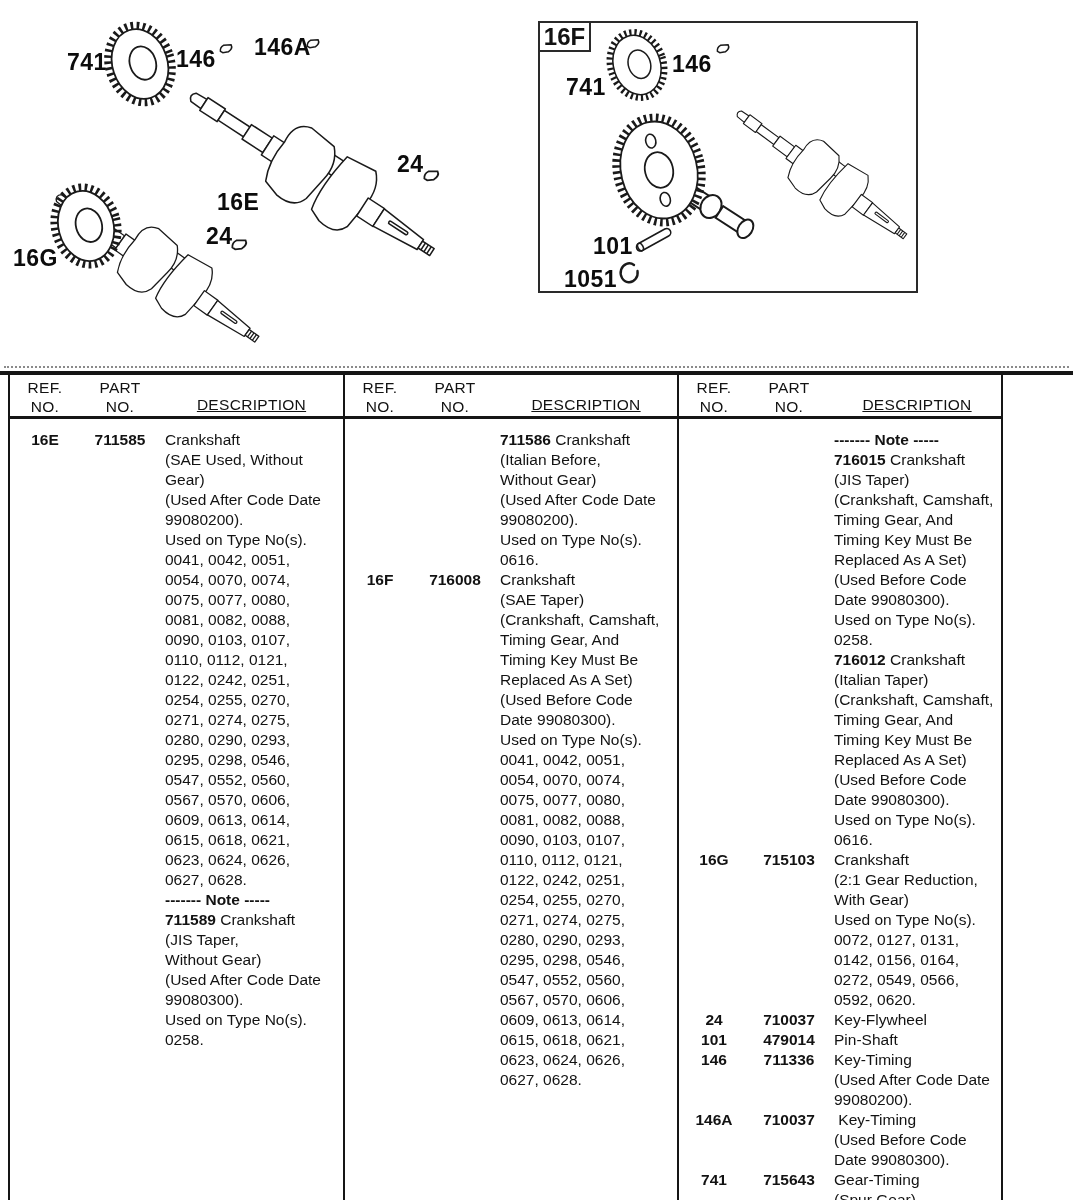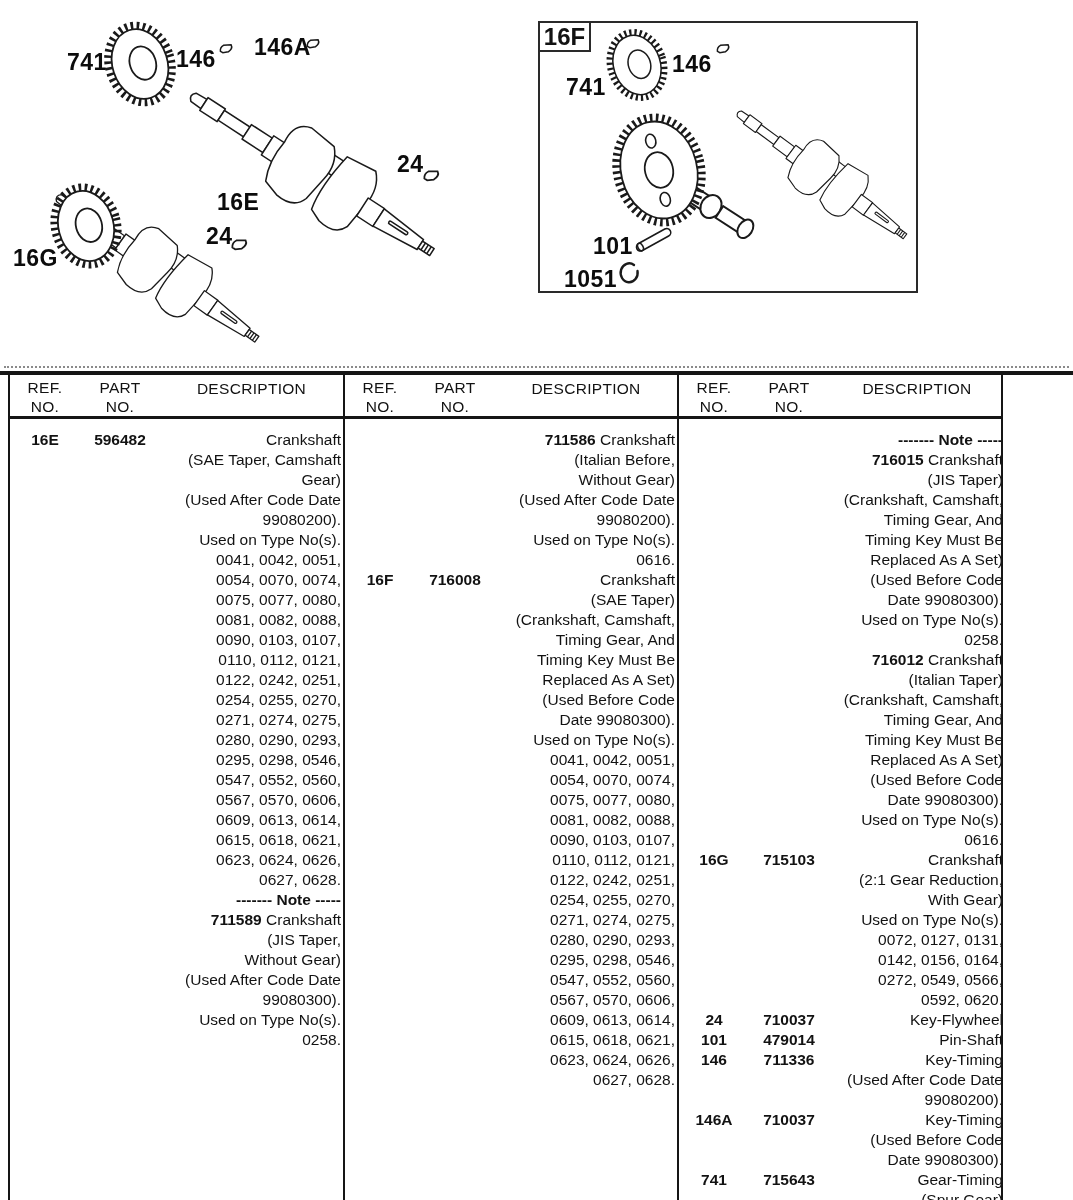--- a/index.html
+++ b/index.html
@@ -16,28 +16,28 @@
   .rule-dotted { position:absolute; left:4px; top:366px; width:1065px; border-top:2px dotted #8a8a8a; }
   .rule-thick  { position:absolute; left:0; top:371px; width:1073px; height:4px; background:#151515; }
 
   .partstable { position:absolute; left:8px; top:375px; width:995px; height:825px;
                 border-left:2px solid #151515; border-right:2px solid #151515;
                 display:flex; flex-direction:column; overflow:hidden; }
   .thead { display:grid; grid-template-columns:333px 334px 328px; border-bottom:3px solid #151515; height:44px; }
   .hcol  { display:grid; grid-template-columns:70px 80px 1fr; padding-top:3px; }
   .hcol + .hcol { border-left:2px solid #151515; }
   .hcell { text-align:center; font-size:15.5px; line-height:19px; letter-spacing:.3px; }
-  .hdesc { align-self:end; padding-bottom:18px; }
+  .hdesc { align-self:end; padding-bottom:2px;text-decoration:underline; }
 
   .tbody { display:grid; grid-template-columns:333px 334px 328px; flex:1; min-height:0; }
   .col { padding-top:11px; overflow:hidden; }
   .col + .col { border-left:2px solid #151515; }
   .entry { display:grid; grid-template-columns:70px 80px 1fr; }
   .ref, .part { text-align:center; font-weight:bold; font-size:15.5px; line-height:20px; white-space:nowrap; }
-  .desc { padding-left:5px; padding-right:2px;text-align:right; }
+  .desc { padding-left:5px; padding-right:2px; }
   .line { font-size:15.5px; line-height:20px; white-space:nowrap; }
   .line b { font-weight:bold;margin-top:32px; }
 </style>
 </head>
 <body>
 
 <div class="diagram">
   <svg width="1073" height="366" viewBox="0 0 1073 366">
     <defs>
       <g id="crank" fill="#fff" stroke="#1a1a1a" stroke-width="2.2" stroke-linejoin="round">
@@ -151,24 +151,24 @@
         <div>PART</div>
         <div>NO.</div>
       </div>
       <div class="hcell hdesc">DESCRIPTION</div>
     </div>
   </div>
   <div class="tbody" id="table-body">
       <div class="col">
         <div class="entry">
           <div class="ref">16E</div>
-          <div class="part">596482</div>
+          <div class="part">711585</div>
           <div class="desc">
             <div class="line">Crankshaft</div>
-            <div class="line">(SAE Taper, Camshaft</div>
+            <div class="line">(SAE Used, Without</div>
             <div class="line">Gear)</div>
             <div class="line">(Used After Code Date</div>
             <div class="line">99080200).</div>
             <div class="line">Used on Type No(s).</div>
             <div class="line">0041, 0042, 0051,</div>
             <div class="line">0054, 0070, 0074,</div>
             <div class="line">0075, 0077, 0080,</div>
             <div class="line">0081, 0082, 0088,</div>
             <div class="line">0090, 0103, 0107,</div>
             <div class="line">0110, 0112, 0121,</div>

